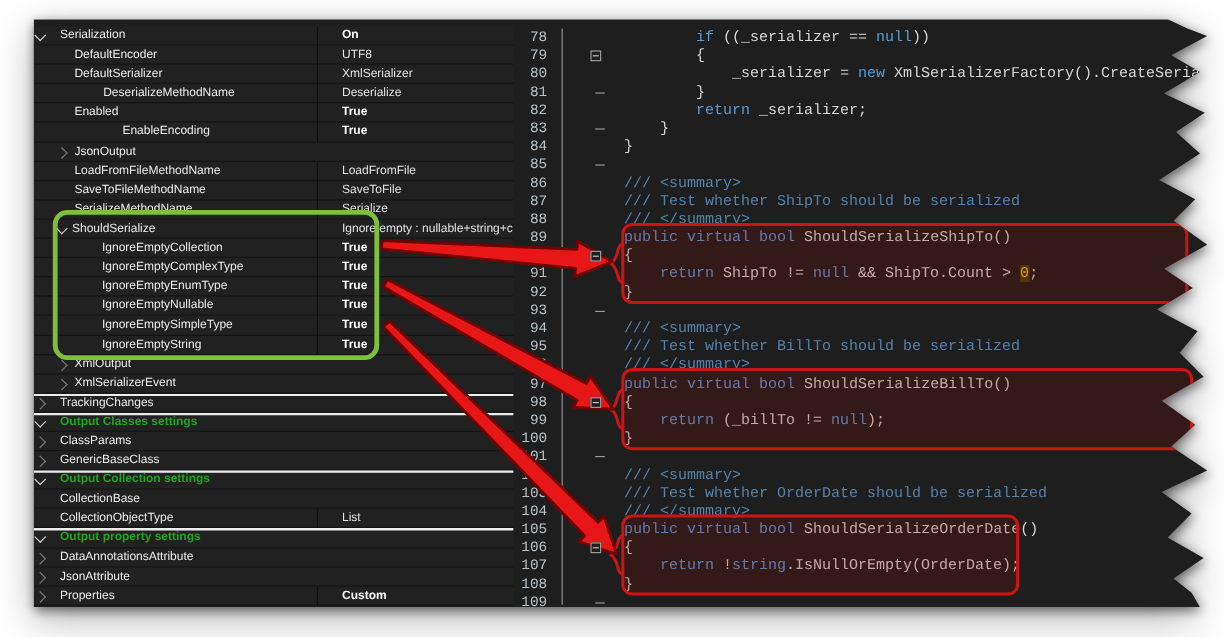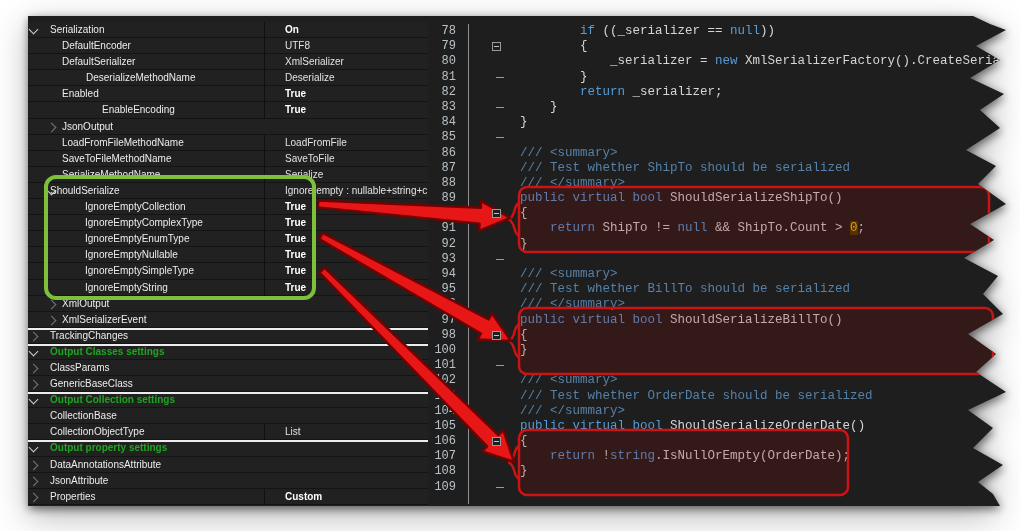--- a/index.html
+++ b/index.html
@@ -87,21 +87,21 @@
           <div class="row">
             <span class="nm" style="left: 34px;">SaveToFileMethodName</span>
             <span class="val">SaveToFile</span>
           </div>
           <div class="row">
             <span class="nm" style="left: 34px;">SerializeMethodName</span>
             <span class="val">Serialize</span>
           </div>
           <div class="row">
             <span class="chv open" style="left: 20px;"></span>
-            <span class="nm" style="left: 22px;">ShouldSerialize</span>
+            <span class="nm" style="left: 32px;">ShouldSerialize</span>
             <span class="val">Ignore empty : nullable+string+c</span>
           </div>
           <div class="row">
             <span class="nm" style="left: 57px;">IgnoreEmptyCollection</span>
             <span class="val b">True</span>
           </div>
           <div class="row">
             <span class="nm" style="left: 57px;">IgnoreEmptyComplexType</span>
             <span class="val b">True</span>
           </div>
@@ -296,20 +296,25 @@
               <span class="ln">97</span>
               <span class="fm"></span>
               <span class="ct"><span>    </span><span class="kw">public</span><span> </span><span class="kw">virtual</span><span> </span><span class="kw">bool</span><span> ShouldSerializeBillTo()</span></span>
             </div>
             <div class="cl">
               <span class="ln">98</span>
               <span class="fm">
                 <span class="minus"></span>
               </span>
               <span class="ct"><span>    {</span></span>
+            </div>
+            <div class="cl">
+              <span class="ln">99</span>
+              <span class="fm"></span>
+              <span class="ct"><span>        </span><span class="kw">return</span><span> (_billTo != </span><span class="kw">null</span><span>);</span></span>
             </div>
             <div class="cl">
               <span class="ln">100</span>
               <span class="fm"></span>
               <span class="ct"><span>    }</span></span>
             </div>
             <div class="cl">
               <span class="ln">101</span>
               <span class="fm">
                 <span class="tick"></span>

